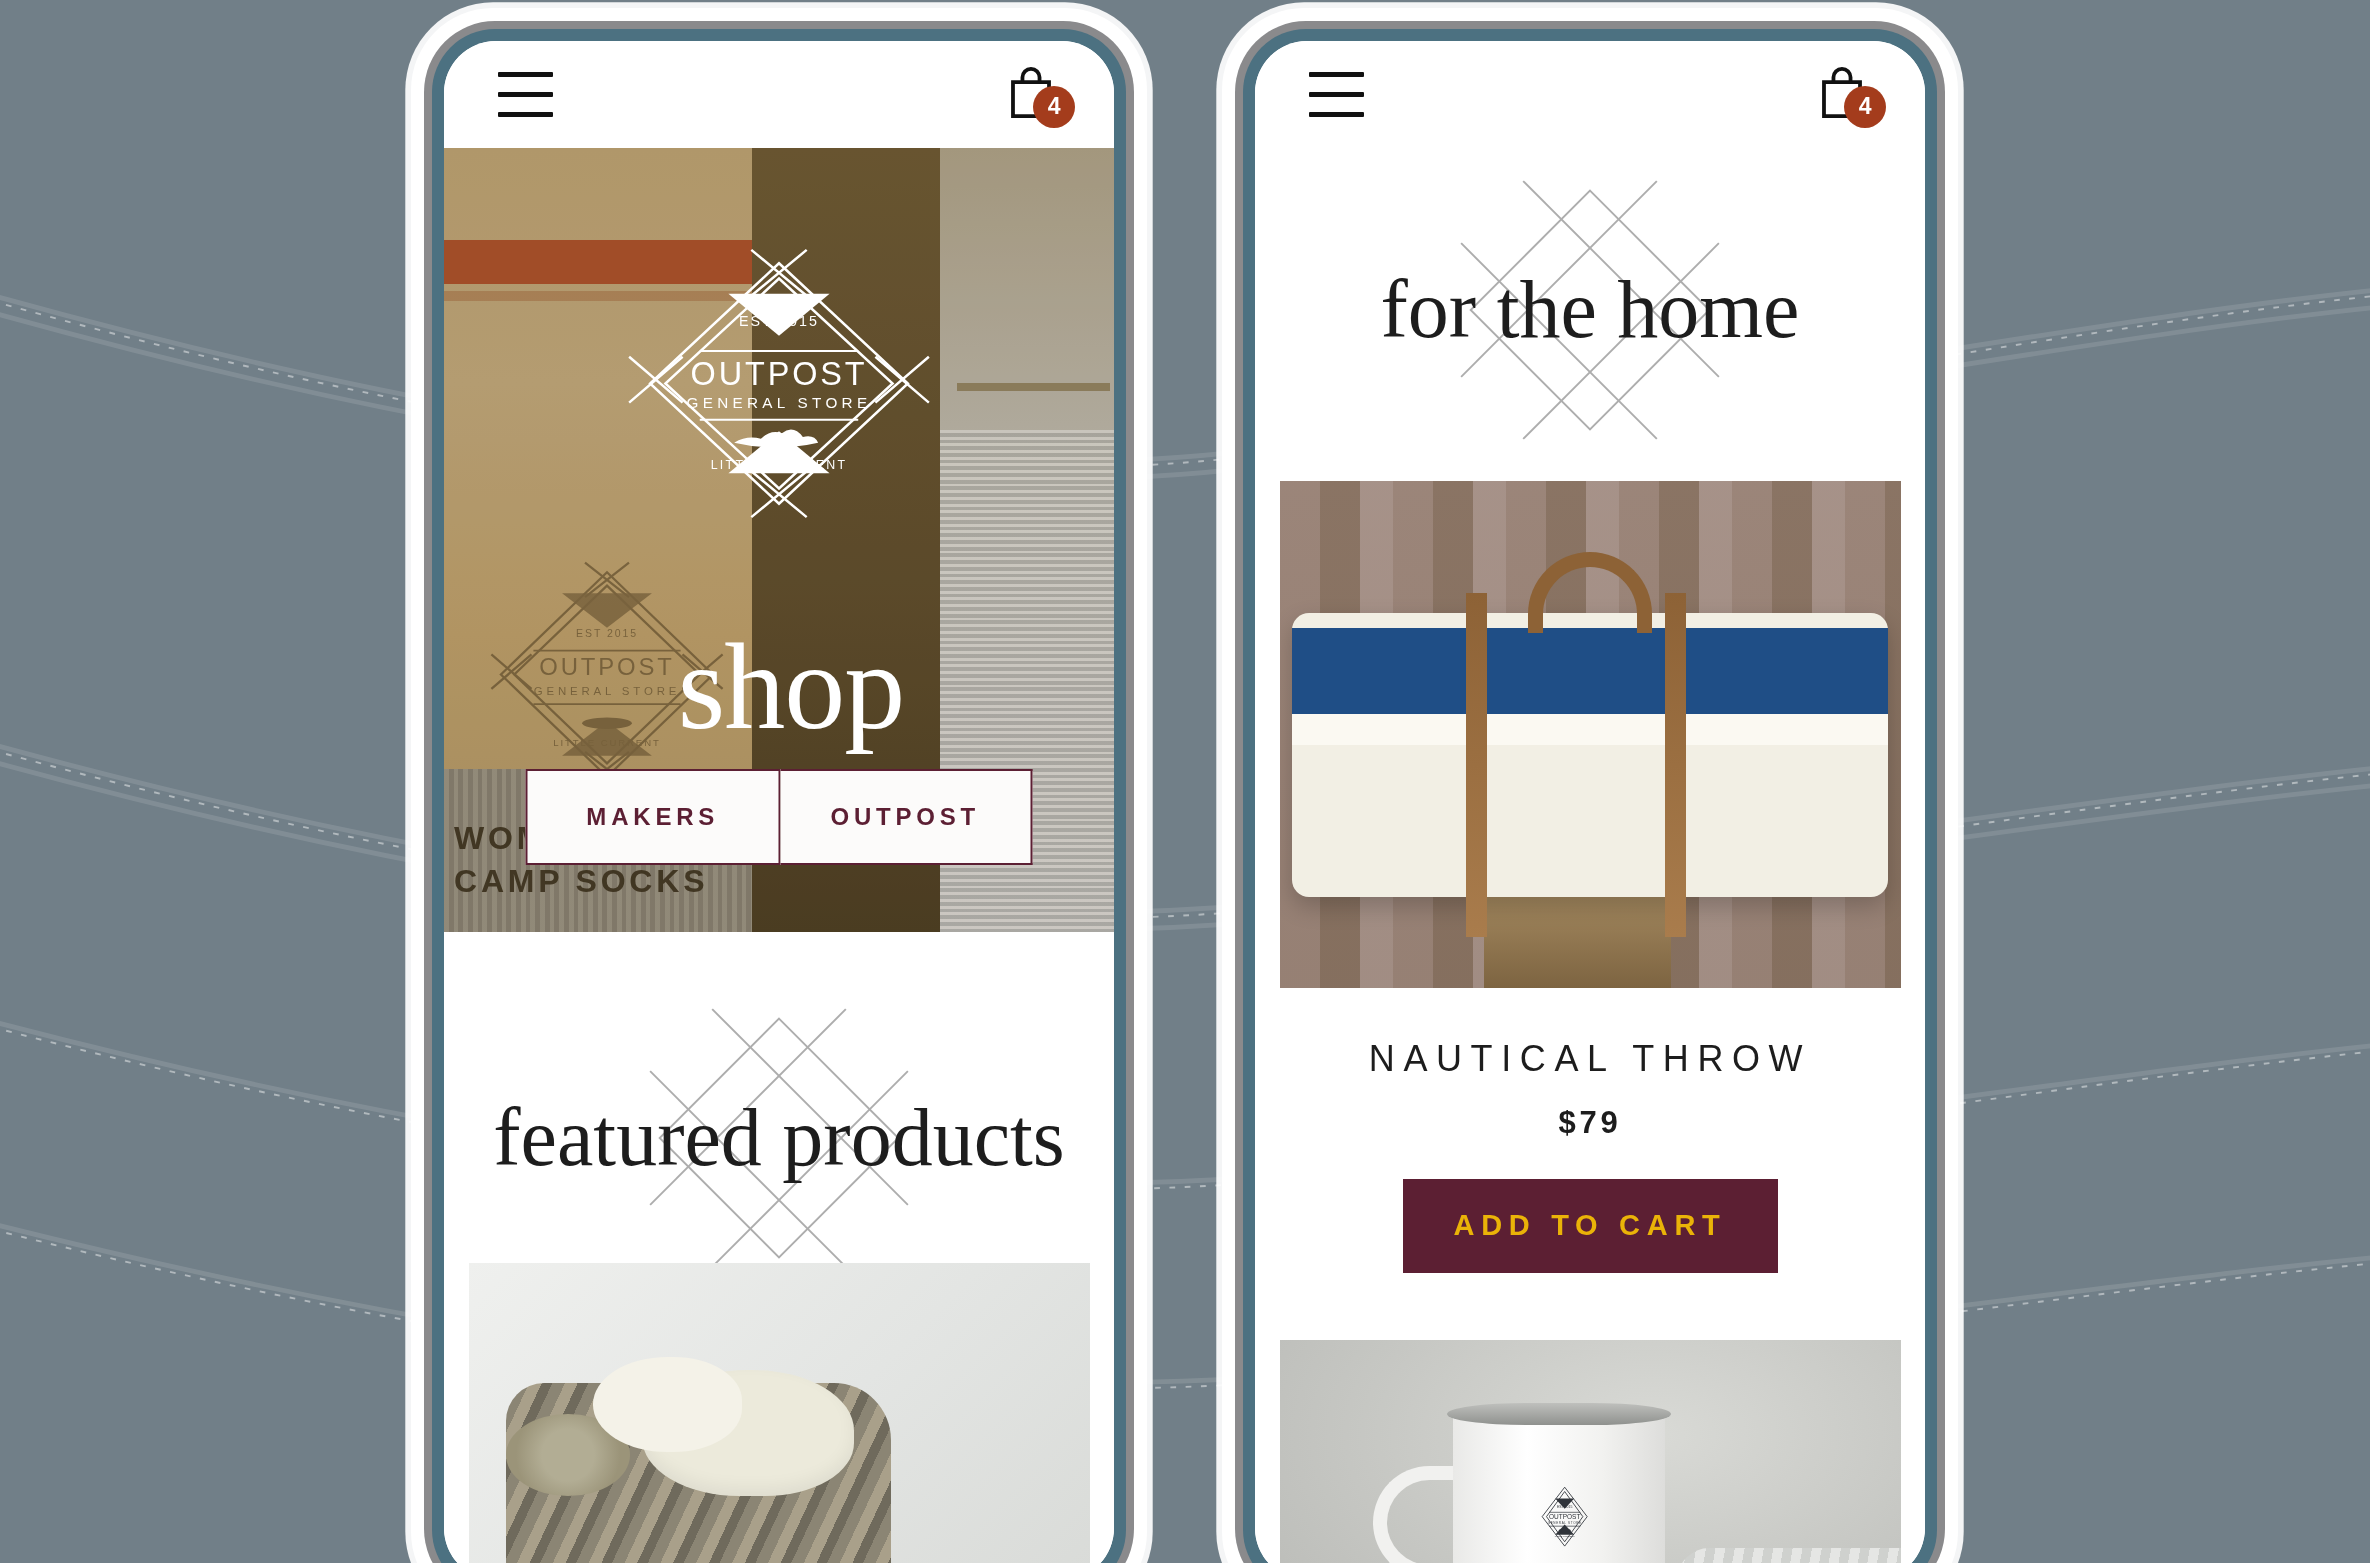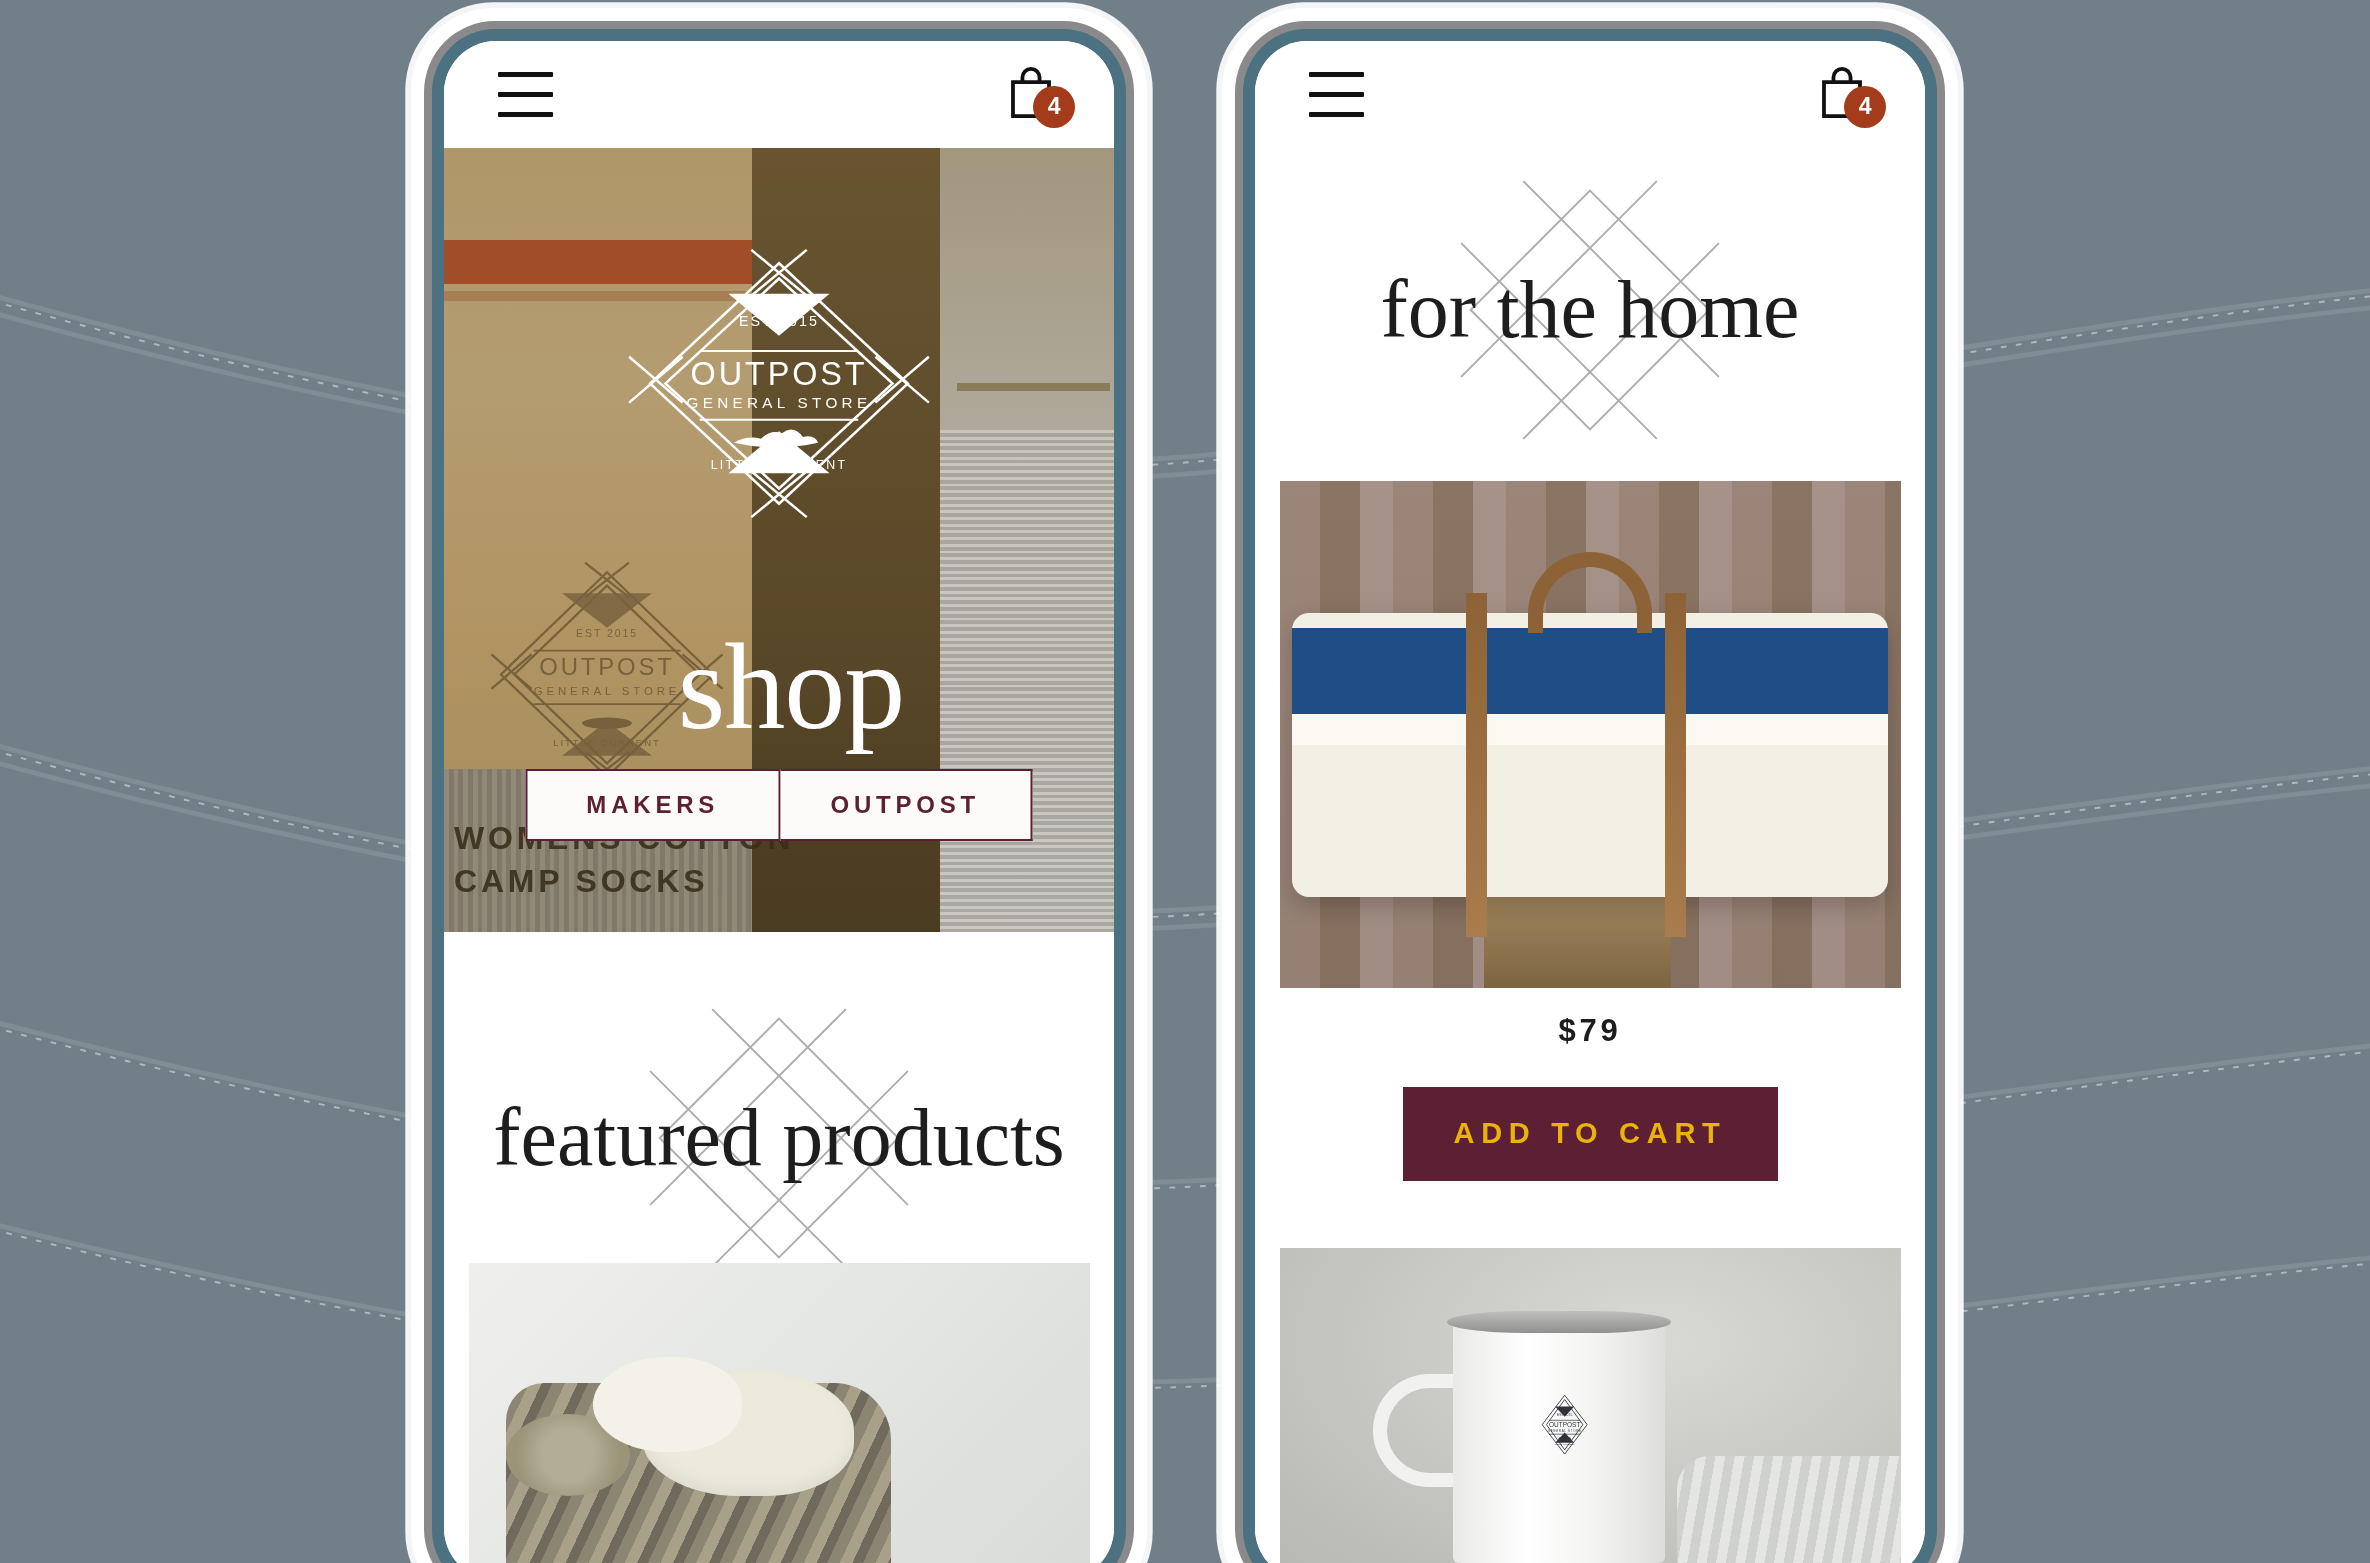--- a/index.html
+++ b/index.html
@@ -128,21 +128,21 @@
     color:#fff;
     font-size: 122px;
     line-height: 1;
     letter-spacing: -1px;
     margin-left: 12px;
   }
 
   
   .filter-row {
     position:absolute; left:50%; transform:translateX(-50%);
-    top: 728px; width: 507px; height: 72px;
+    top: 728px; width: 507px; height: 96px;
     display:flex; z-index:6;
   }
   .filter-btn {
     flex:1; background:#fcfbfa;
     border: 2.9px solid #5c1f33;
     display:flex; align-items:center; justify-content:center;
     font-size: 24px; letter-spacing: 4.8px; color:#5c1f33; font-weight:600;
     cursor:pointer;
   }
   .filter-btn + .filter-btn { border-left: none; }
@@ -424,20 +424,21 @@
           <div class="post"></div>
           <div class="roll"></div>
           <div class="band-blue"></div>
           <div class="band-white"></div>
           <div class="handle"></div>
           <div class="strap s1"></div>
           <div class="strap s2"></div>
         </div>
       </div>
 
+      <div class="product-title">NAUTICAL THROW</div>
       <div class="product-price">$79</div>
       <div class="atc-wrap">
         <button class="atc">ADD TO CART</button>
       </div>
 
       <div class="gap-70"></div>
 
       <div class="product-img tall">
         <div class="ph-mug">
           <div class="towel"></div>

